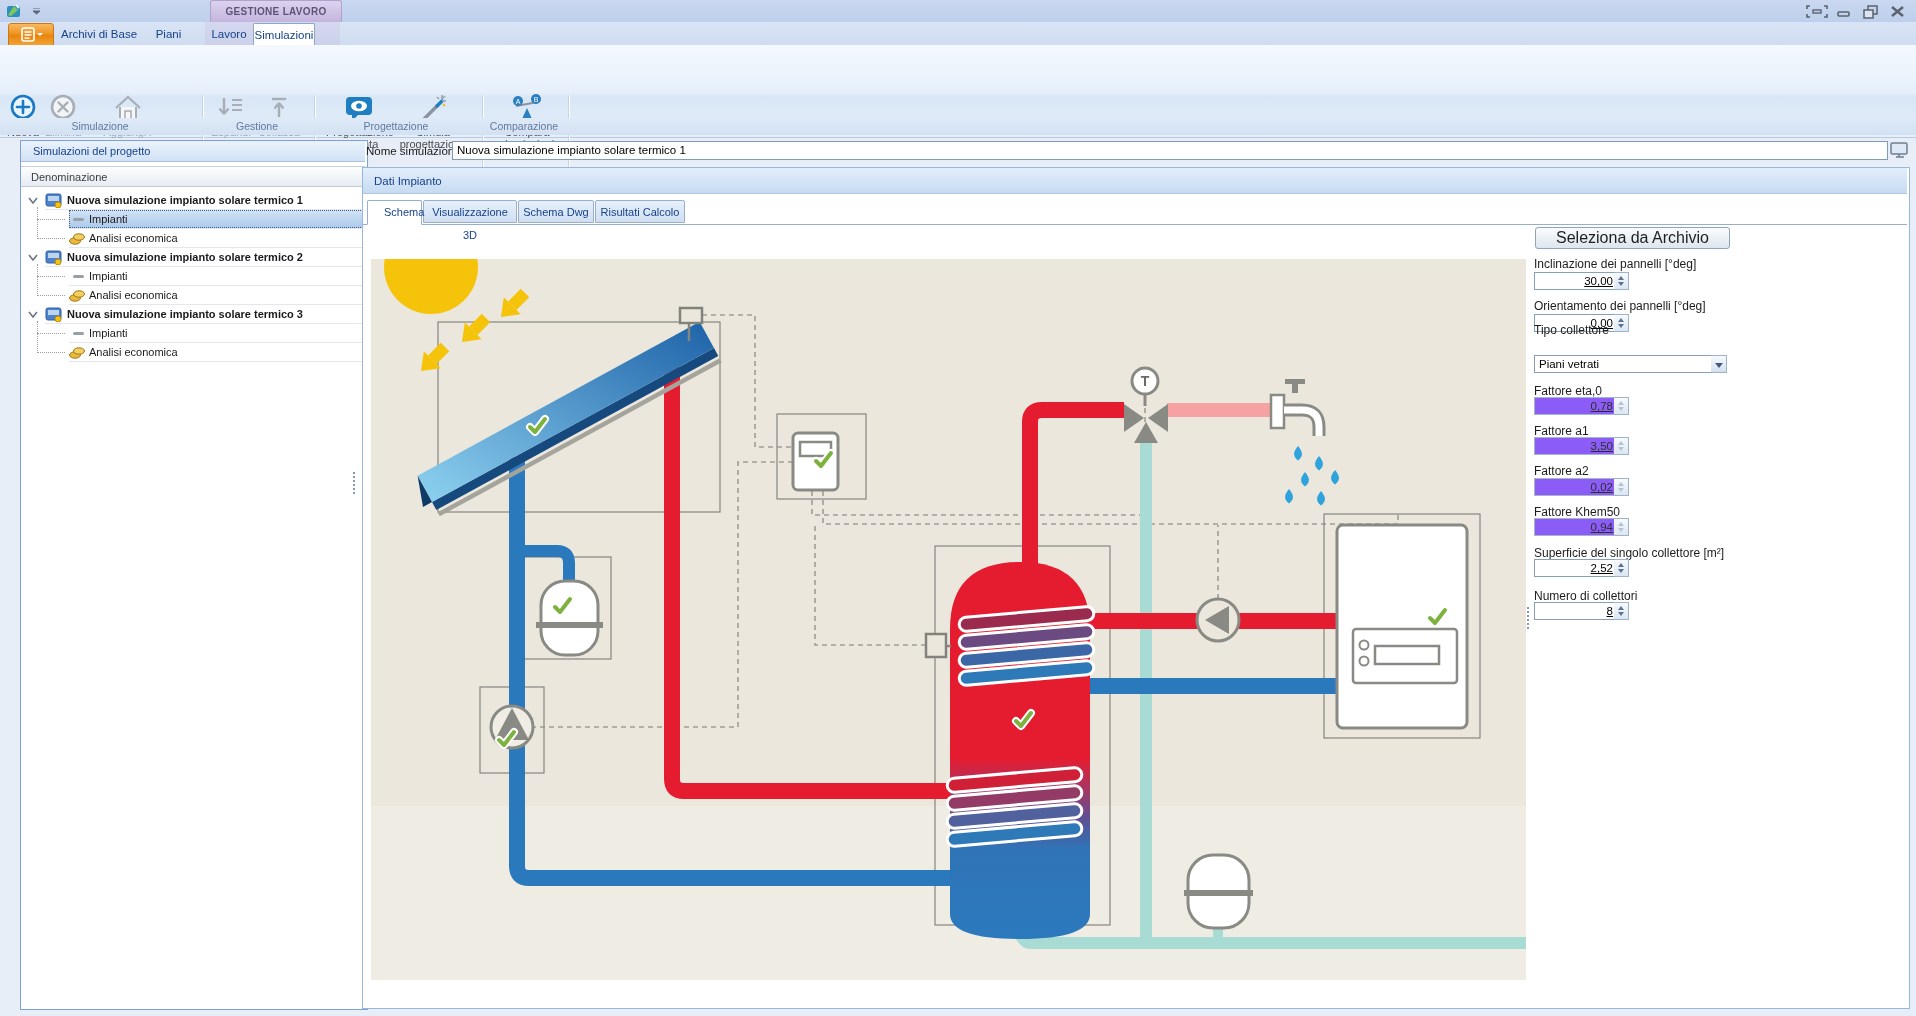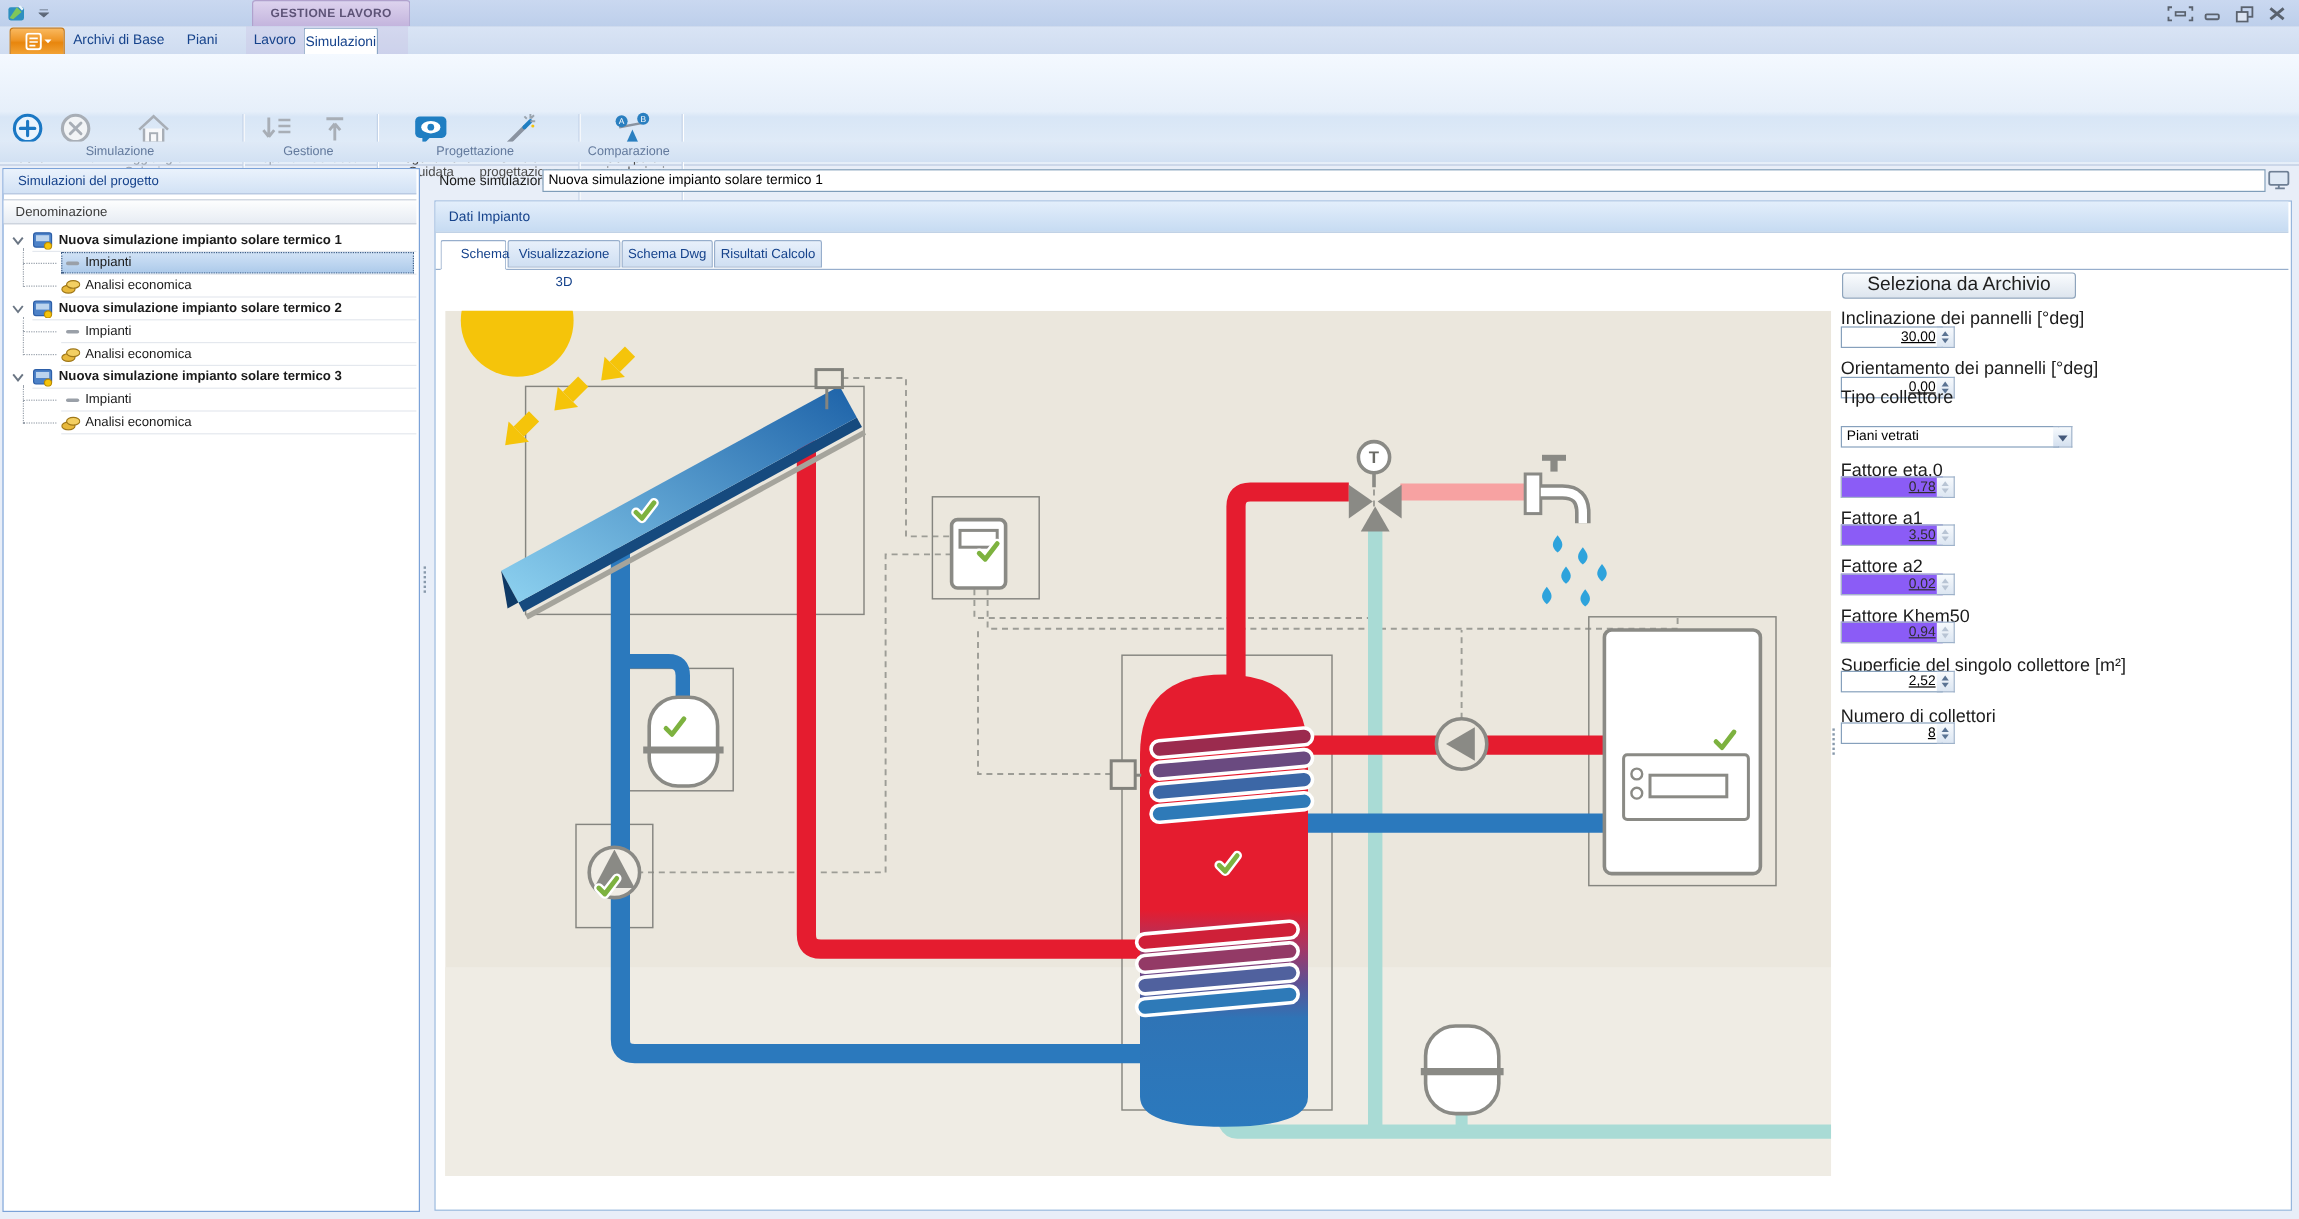--- a/index.html
+++ b/index.html
@@ -25,21 +25,21 @@
   
   #ribbon{left:0;top:45px;width:1916px;height:92px;
     background:linear-gradient(#f4f9ff,#e6effa 52%,#d8e6f6 57%,#e6eff9);border-bottom:1px solid #b9c9e0;}
   #ribbonstrip{left:0;top:118px;width:1916px;height:17px;background:linear-gradient(#dfeaf7,#d2e1f3);}
   .rbtn{top:48px;text-align:center;font-size:11px;color:#4c4c4c;line-height:12px;}
   .rbtn .ic{display:block;margin:0 auto 3px;}
   .rbtn.dis{color:#9aa4b0;}
   .rsep{top:50px;width:1px;height:80px;background:#c3d3e8;border-right:1px solid #ffffff;}
   .glabel{top:120px;font-size:10.5px;color:#62799c;text-align:center;}
   
-  #sidebar{left:2px;top:140px;width:346px;height:868px;background:#fff;border:1px solid #7ba2d8;}
+  #sidebar{left:20px;top:140px;width:346px;height:868px;background:#fff;border:1px solid #7ba2d8;}
   #sbheader{left:0;top:0;width:344px;height:21px;background:linear-gradient(#eaf2fc,#d2e2f5);
     border-bottom:1px solid #aabfdd;font-size:11px;color:#15428b;line-height:21px;padding-left:12px;box-sizing:border-box;}
   #sbcol{left:0;top:25px;width:344px;height:21px;background:linear-gradient(#fdfefe,#e7ecf3);
     border-top:1px solid #c8d0db;border-bottom:1px solid #c2cad6;font-size:11px;color:#3c3c3c;line-height:21px;padding-left:10px;box-sizing:border-box;}
   .trow{left:0;width:344px;height:19px;font-size:11px;color:#1a1a1a;line-height:19px;}
   .trow .lbl{position:absolute;top:0;}
   .trow .sep{position:absolute;left:24px;right:0;bottom:0;border-bottom:1px solid #e4e8ee;}
   .selbox{left:48px;top:0;width:294px;height:18px;
     background:linear-gradient(#d2e3f6,#abc9ea);outline:1px dotted #3f5e86;outline-offset:-1px;}
   .dotv{border-left:1px dotted #9aa2ac;width:0;}
@@ -51,21 +51,21 @@
   #groupbox{left:362px;top:167px;width:1546px;height:840px;background:#fff;border:1px solid #97b7dd;}
   #gbheader{left:0;top:0;width:1544px;height:26px;background:linear-gradient(#e3eefb,#c6dbf2);
     border-bottom:1px solid #b2c7e0;font-size:11.5px;color:#15428b;line-height:26px;padding-left:11px;box-sizing:border-box;}
   .mtab{top:200px;height:23px;line-height:23px;text-align:center;font-size:11px;color:#15428b;
     background:linear-gradient(#e8f0fb,#cfdff2);border:1px solid #97aecc;border-radius:2px 2px 0 0;box-sizing:border-box;}
   .mtab.active{background:#fff;border-bottom:1px solid #fff;height:25px;z-index:3;padding-left:16px;}
   #tabline{left:363px;top:224px;width:1544px;height:1px;background:#97aecc;}
   
   #archbtn{left:1535px;top:227px;width:193px;height:20px;background:linear-gradient(#fafcfe,#dde5ee);
     border:1px solid #8ea4bc;border-radius:3px;font-size:16px;color:#1f1f1f;text-align:center;line-height:20px;}
-  .flabel{left:1534px;font-size:15px;color:#1c1c1c;}
+  .flabel{left:1534px;font-size:12px;color:#1c1c1c;}
   .fbox{left:1534px;width:78px;height:16px;border:1px solid #86a0bc;background:#fff;
     font-size:11.5px;color:#000;text-align:right;line-height:16px;padding-right:5px;text-decoration:underline;}
   .fbox.dis{background:#8b5cf6;border-color:#a5b6c9;color:#2e2e2e;}
   .spin{left:1614px;width:15px;height:18px;border:1px solid #9eb2ca;border-left:none;
     background:linear-gradient(#f7fafd,#dce6f2);box-sizing:border-box;}
   .spin i{position:absolute;left:4px;width:0;height:0;border-left:3.5px solid transparent;border-right:3.5px solid transparent;}
   .spin .up{top:3px;border-bottom:4px solid #5a7393;}
   .spin .dn{bottom:3px;border-top:4px solid #5a7393;}
   .spin.dis .up{border-bottom-color:#b8c4d4;}
   .spin.dis .dn{border-top-color:#b8c4d4;}

